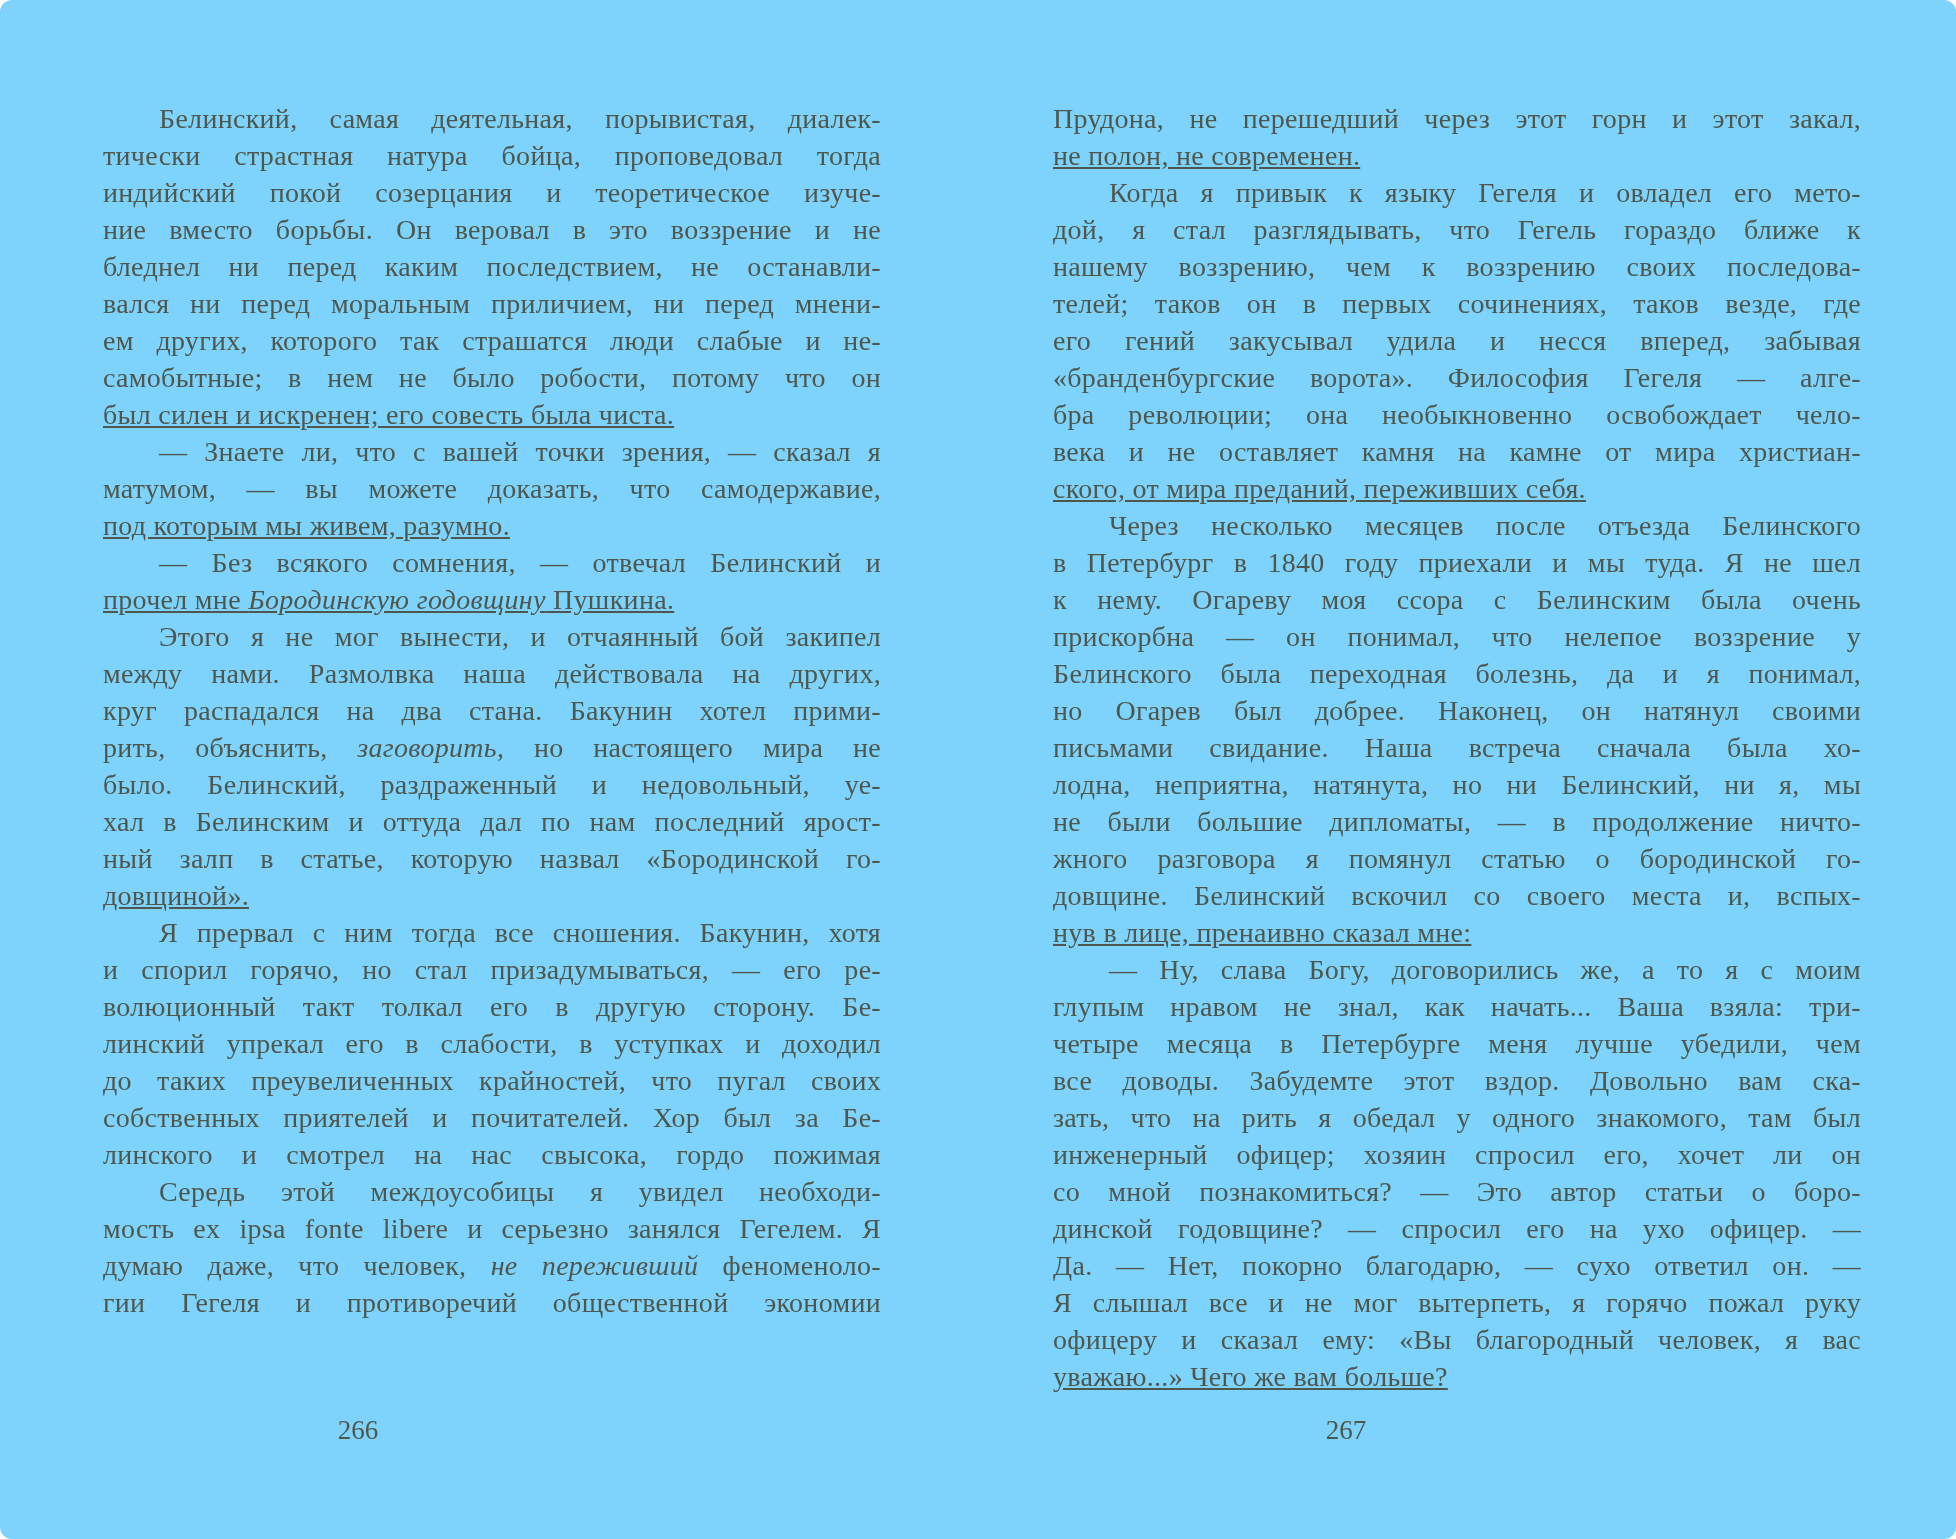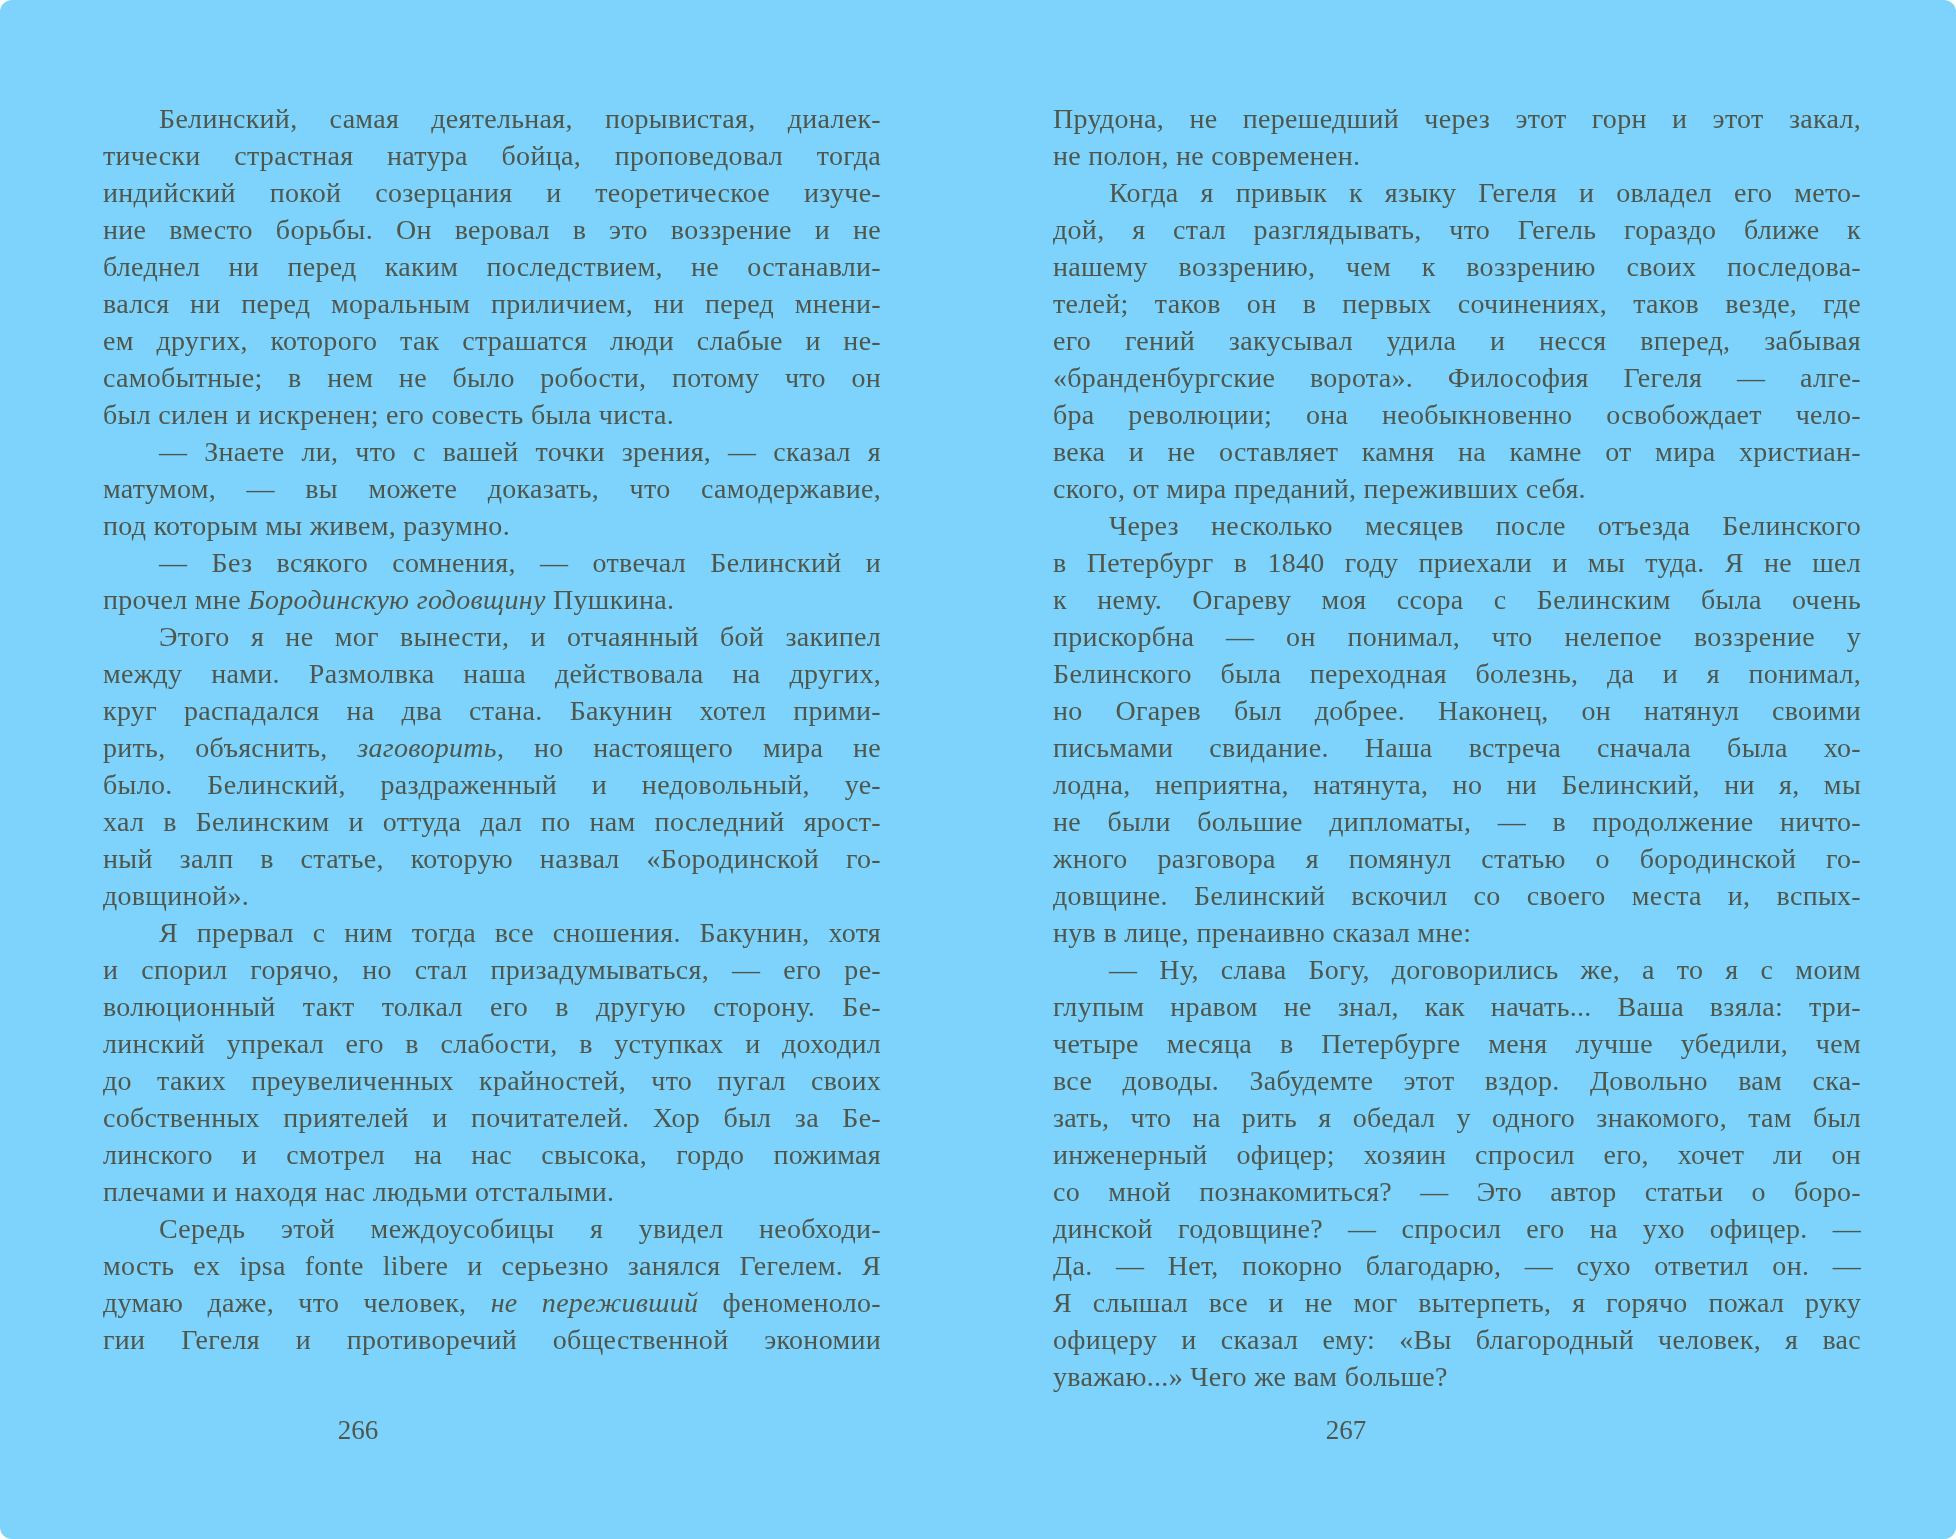--- a/index.html
+++ b/index.html
@@ -25,21 +25,21 @@
   .textblock.left  { left: 103px;  width: 778px; }
   .textblock.right { left: 1053px; width: 808px; }
   .line {
     height: 37px;
     overflow: hidden;
     text-align: justify;
     text-align-last: justify;
     -moz-text-align-last: justify;
   }
   .line.indent { text-indent: 56px; }
-  .line.end { text-align: left; text-align-last: left; -moz-text-align-last: left; }
+  .line.end { text-align: left; text-align-last: left; text-decoration: underline; -moz-text-align-last: left; }
   .it { font-style: italic; }
   .pagenum {
     position: absolute;
     top: 1412px;
     width: 120px;
     font-size: 27px;
     line-height: 37px;
     text-align: center;
   }
   .pagenum.left  { left: 298px; }
@@ -73,21 +73,20 @@
       <div class="line"><span>хал в Белинским и оттуда дал по нам последний ярост-</span></div>
       <div class="line"><span>ный залп в статье, которую назвал «Бородинской го-</span></div>
       <div class="line end"><span>довщиной».</span></div>
       <div class="line indent"><span>Я прервал с ним тогда все сношения. Бакунин, хотя</span></div>
       <div class="line"><span>и спорил горячо, но стал призадумываться, — его ре-</span></div>
       <div class="line"><span>волюционный такт толкал его в другую сторону. Бе-</span></div>
       <div class="line"><span>линский упрекал его в слабости, в уступках и доходил</span></div>
       <div class="line"><span>до таких преувеличенных крайностей, что пугал своих</span></div>
       <div class="line"><span>собственных приятелей и почитателей. Хор был за Бе-</span></div>
       <div class="line"><span>линского и смотрел на нас свысока, гордо пожимая</span></div>
-      <div class="line end"><span>плечами и находя нас людьми отсталыми.</span></div>
       <div class="line indent"><span>Середь этой междоусобицы я увидел необходи-</span></div>
       <div class="line"><span>мость ex ipsa fonte libere и серьезно занялся Гегелем. Я</span></div>
       <div class="line"><span>думаю даже, что человек, </span><span class="it">не переживший</span><span> феноменоло-</span></div>
       <div class="line"><span>гии Гегеля и противоречий общественной экономии</span></div>
     </div>
 
   <div class="textblock right">
       <div class="line"><span>Прудона, не перешедший через этот горн и этот закал,</span></div>
       <div class="line end"><span>не полон, не современен.</span></div>
       <div class="line indent"><span>Когда я привык к языку Гегеля и овладел его мето-</span></div>

